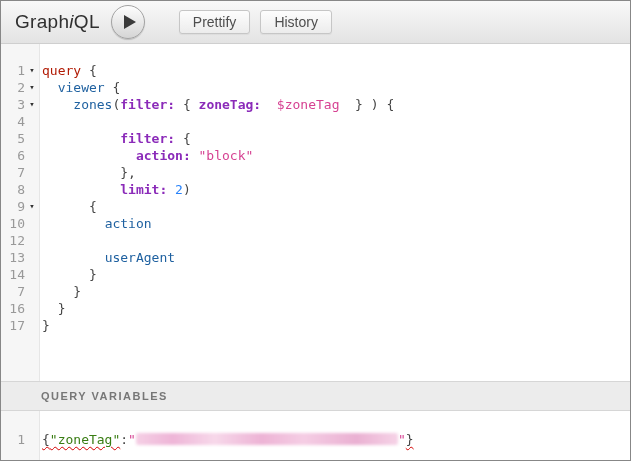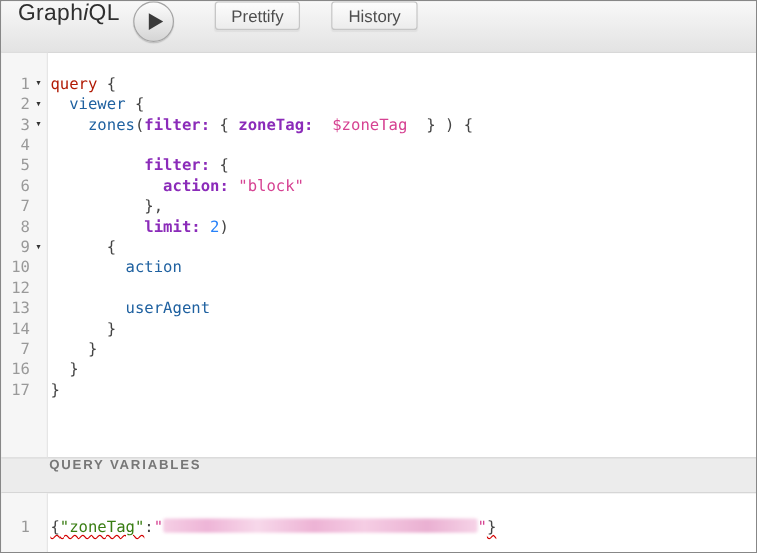--- a/index.html
+++ b/index.html
@@ -3,39 +3,39 @@
 <meta charset="utf-8">
 <style>
   html,body { margin:0; padding:0; background:#fff; }
   .app {
     width:631px; height:461px; box-sizing:border-box; position:relative;
     border:1px solid #878787; background:#fff; overflow:hidden;
     font-family:"Liberation Sans", sans-serif;
   }
   
   .topbar {
-    height:42px; display:flex; align-items:flex-start; padding-left:14px;
+    height:42px; display:flex; align-items:center; padding-left:14px;
     background:linear-gradient(#f8f8f8,#e3e3e3);
     border-bottom:1px solid #cfcfcf;
   }
   .logo { font-size:19px; color:#2f2f2f; letter-spacing:.3px; }
   .logo em { font-style:italic; }
   .execute {
     width:34px; height:34px; border-radius:50%; margin-left:11px; padding:0;
     border:1px solid #a3a3a3; background:linear-gradient(#fdfdfd,#d5d5d5);
     display:flex; align-items:center; justify-content:center;
     box-shadow:0 1px 1px rgba(0,0,0,.18); cursor:pointer;
   }
   .play {
     width:0; height:0; margin-left:4px;
     border-left:12px solid #3a3a3a;
     border-top:7px solid transparent; border-bottom:7px solid transparent;
   }
   .tbtn {
-    height:24px; padding:0 13px; margin-left:26px; font-size:14px; color:#4e4e4e;
+    height:24px; padding:0 13px; margin-left:10px; font-size:14px; color:#4e4e4e;
     font-family:inherit; background:linear-gradient(#fdfdfd,#ececec);
     border:1px solid #c6c6c6; border-radius:3px; cursor:pointer;
     box-shadow:0 1px 1px rgba(0,0,0,.05);
   }
   .tbtn.first { margin-left:34px; }
   
   .editor {
     position:relative; box-sizing:border-box;
     font-family:"DejaVu Sans Mono","Liberation Mono",monospace;
     font-size:13px; line-height:17px; color:#444;
@@ -65,21 +65,21 @@
     text-decoration-thickness:1px; text-underline-offset:2px;
   }
   .tk-redacted {
     display:inline-block; width:262px; height:12px; border-radius:2px;
     vertical-align:-1px; filter:blur(1.5px);
     background:linear-gradient(90deg,#f5cfe5 0%,#eeb5d7 14%,#f7d8ea 30%,
       #edb3d5 48%,#f5cde4 64%,#eab0d2 84%,#f6d3e7 100%);
   }
   
   .var-title {
-    height:28px; display:flex; align-items:flex-start; padding-left:40px;
+    height:28px; display:flex; align-items:center; padding-left:40px;
     background:#ececec; border-top:1px solid #d6d6d6; border-bottom:1px solid #d6d6d6;
     font-size:11px; font-weight:bold; letter-spacing:1.5px; color:#777;
   }
 </style>
 </head>
 <body>
 
 <div class="app">
 
   <div class="topbar">

